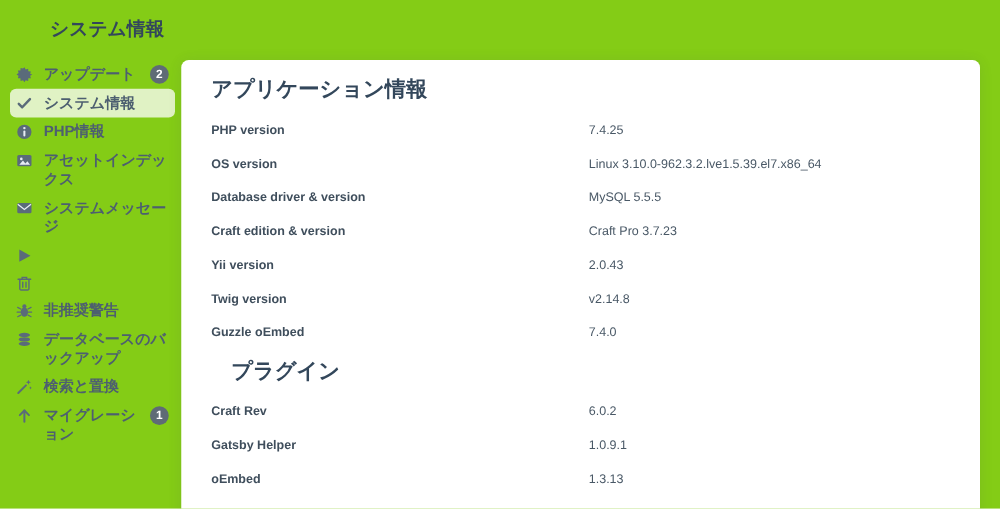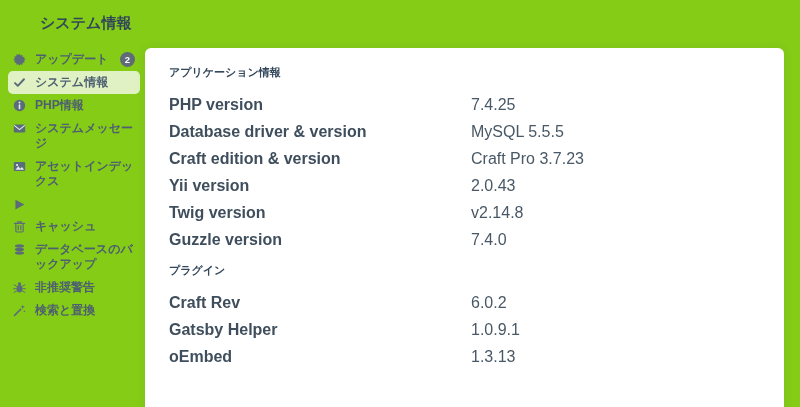--- a/index.html
+++ b/index.html
@@ -73,28 +73,28 @@
     top: 48px;
     width: 639px;
     height: 400px;
     background: #ffffff;
     border-radius: 6px;
     box-shadow: 0 1px 10px rgba(63,77,90,0.12);
     padding: 13px 24px 20px;
     box-sizing: border-box;
   }
   .section-heading {
-    font-size: 11px;
+    font-size: 17px;
     font-weight: bold;
     color: #33475b;
     line-height: 22px;
     margin: 0 0 8px;
   }
-  .section-heading.second { margin: 6px 0 8px; }
-  table.info { border-collapse: collapse; width: 100%; font-size: 16px; }
+  .section-heading.second { margin: 6px 16px 8px; }
+  table.info { border-collapse: collapse; width: 100%; font-size: 10px; }
   table.info th {
     text-align: left;
     font-weight: bold;
     color: #3f4e5c;
     width: 302px;
     padding: 6px 0;
     line-height: 15px;
     vertical-align: top;
   }
   table.info td {
@@ -141,36 +141,36 @@
             <circle cx="8" cy="4.3" r="1.2" fill="#e7ecf4"></circle>
             <rect x="7" y="6.6" width="2" height="6" rx="1" fill="#e7ecf4"></rect>
           </svg>
         </span>
       <span class="nav-label">PHP情報</span>
     </div>
 
     <div class="nav-item">
       <span class="nav-icon">
           <svg viewBox="0 0 16 16">
-            <rect x="1" y="3" width="14" height="10" rx="1.5" fill="currentColor"></rect>
-            <path d="M1.5 4.2L8 9.3l6.5-5.1" stroke="#e7ecf4" stroke-width="1.3" fill="none"></path>
-          </svg>
-        </span>
-      <span class="nav-label">システムメッセージ</span>
-    </div>
-
-    <div class="nav-item">
-      <span class="nav-icon">
-          <svg viewBox="0 0 16 16">
             <rect x="1" y="2.5" width="14" height="11" rx="1.5" fill="currentColor"></rect>
             <circle cx="5" cy="6.3" r="1.3" fill="#e7ecf4"></circle>
             <path d="M3 12l3.6-4.2 2.4 3 2-2.2 2.6 3.4z" fill="#e7ecf4"></path>
           </svg>
         </span>
       <span class="nav-label">アセットインデックス</span>
+    </div>
+
+    <div class="nav-item">
+      <span class="nav-icon">
+          <svg viewBox="0 0 16 16">
+            <rect x="1" y="3" width="14" height="10" rx="1.5" fill="currentColor"></rect>
+            <path d="M1.5 4.2L8 9.3l6.5-5.1" stroke="#e7ecf4" stroke-width="1.3" fill="none"></path>
+          </svg>
+        </span>
+      <span class="nav-label">システムメッセージ</span>
     </div>
 
     <div class="nav-item">
       <span class="nav-icon">
           <svg viewBox="0 0 16 16">
             <path d="M3 2l11 6-11 6z" fill="currentColor"></path>
           </svg>
         </span>
     </div>
 
@@ -179,32 +179,20 @@
           <svg viewBox="0 0 16 16">
             <g stroke="currentColor" stroke-width="1.4" fill="none" stroke-linecap="round">
               <path d="M3.5 4.5v9a1.2 1.2 0 0 0 1.2 1.2h6.6a1.2 1.2 0 0 0 1.2-1.2v-9"></path>
               <line x1="1.8" y1="4.2" x2="14.2" y2="4.2"></line>
               <path d="M5.8 4V2.3h4.4V4"></path>
               <line x1="6.4" y1="7" x2="6.4" y2="12"></line>
               <line x1="9.6" y1="7" x2="9.6" y2="12"></line>
             </g>
           </svg>
         </span>
-      <span class="nav-label">キャッシュ</span>
-    </div>
-
-    <div class="nav-item">
-      <span class="nav-icon">
-          <svg viewBox="0 0 16 16" fill="currentColor">
-            <ellipse cx="8" cy="3.6" rx="5.6" ry="2.1"></ellipse>
-            <ellipse cx="8" cy="8" rx="5.6" ry="2.1"></ellipse>
-            <ellipse cx="8" cy="12.4" rx="5.6" ry="2.1"></ellipse>
-          </svg>
-        </span>
-      <span class="nav-label">データベースのバックアップ</span>
     </div>
 
     <div class="nav-item">
       <span class="nav-icon">
           <svg viewBox="0 0 16 16">
             <circle cx="8" cy="3.6" r="2" fill="currentColor"></circle>
             <ellipse cx="8" cy="9.5" rx="3.6" ry="4.6" fill="currentColor"></ellipse>
             <g stroke="currentColor" stroke-width="1.2" stroke-linecap="round">
               <line x1="4.4" y1="6.4" x2="1.4" y2="4.8"></line>
               <line x1="4.2" y1="9.5" x2="0.8" y2="9.5"></line>
@@ -213,62 +201,89 @@
               <line x1="11.8" y1="9.5" x2="15.2" y2="9.5"></line>
               <line x1="11.6" y1="12.4" x2="14.6" y2="14"></line>
             </g>
           </svg>
         </span>
       <span class="nav-label">非推奨警告</span>
     </div>
 
     <div class="nav-item">
       <span class="nav-icon">
+          <svg viewBox="0 0 16 16" fill="currentColor">
+            <ellipse cx="8" cy="3.6" rx="5.6" ry="2.1"></ellipse>
+            <ellipse cx="8" cy="8" rx="5.6" ry="2.1"></ellipse>
+            <ellipse cx="8" cy="12.4" rx="5.6" ry="2.1"></ellipse>
+          </svg>
+        </span>
+      <span class="nav-label">データベースのバックアップ</span>
+    </div>
+
+    <div class="nav-item">
+      <span class="nav-icon">
           <svg viewBox="0 0 16 16">
             <line x1="2" y1="14" x2="9.5" y2="6.5" stroke="currentColor" stroke-width="2" stroke-linecap="round"></line>
             <g fill="currentColor">
               <path d="M12 1l.7 1.8 1.8.7-1.8.7L12 6l-.7-1.8-1.8-.7 1.8-.7z"></path>
               <path d="M14 7.5l.45 1.05L15.5 9l-1.05.45L14 10.5l-.45-1.05L12.5 9l1.05-.45z"></path>
             </g>
           </svg>
         </span>
       <span class="nav-label">検索と置換</span>
     </div>
 
+    <div class="nav-item">
+      <span class="nav-icon">
+          <svg viewBox="0 0 16 16">
+            <g stroke="currentColor" stroke-width="2" fill="none" stroke-linecap="round" stroke-linejoin="round">
+              <line x1="8" y1="14" x2="8" y2="3"></line>
+              <polyline points="3.5,7.5 8,3 12.5,7.5"></polyline>
+            </g>
+          </svg>
+        </span>
+      <span class="nav-label">マイグレーション</span>
+      <span class="badge">1</span>
+    </div>
 
   </nav>
 
   <main class="card">
 
     <h2 class="section-heading">アプリケーション情報</h2>
 
     <table class="info">
       <tbody>
         <tr>
           <th>PHP version</th>
           <td>7.4.25</td>
         </tr>
         <tr>
+          <th>OS version</th>
+          <td>Linux 3.10.0-962.3.2.lve1.5.39.el7.x86_64</td>
+        </tr>
+        <tr>
           <th>Database driver &amp; version</th>
           <td>MySQL 5.5.5</td>
         </tr>
         <tr>
           <th>Craft edition &amp; version</th>
           <td>Craft Pro 3.7.23</td>
         </tr>
         <tr>
           <th>Yii version</th>
           <td>2.0.43</td>
         </tr>
         <tr>
           <th>Twig version</th>
           <td>v2.14.8</td>
         </tr>
         <tr>
-          <th>Guzzle version</th>
+          <th>Guzzle oEmbed</th>
           <td>7.4.0</td>
         </tr>
       </tbody>
     </table>
 
     <h2 class="section-heading second">プラグイン</h2>
 
     <table class="info">
       <tbody>
         <tr>

